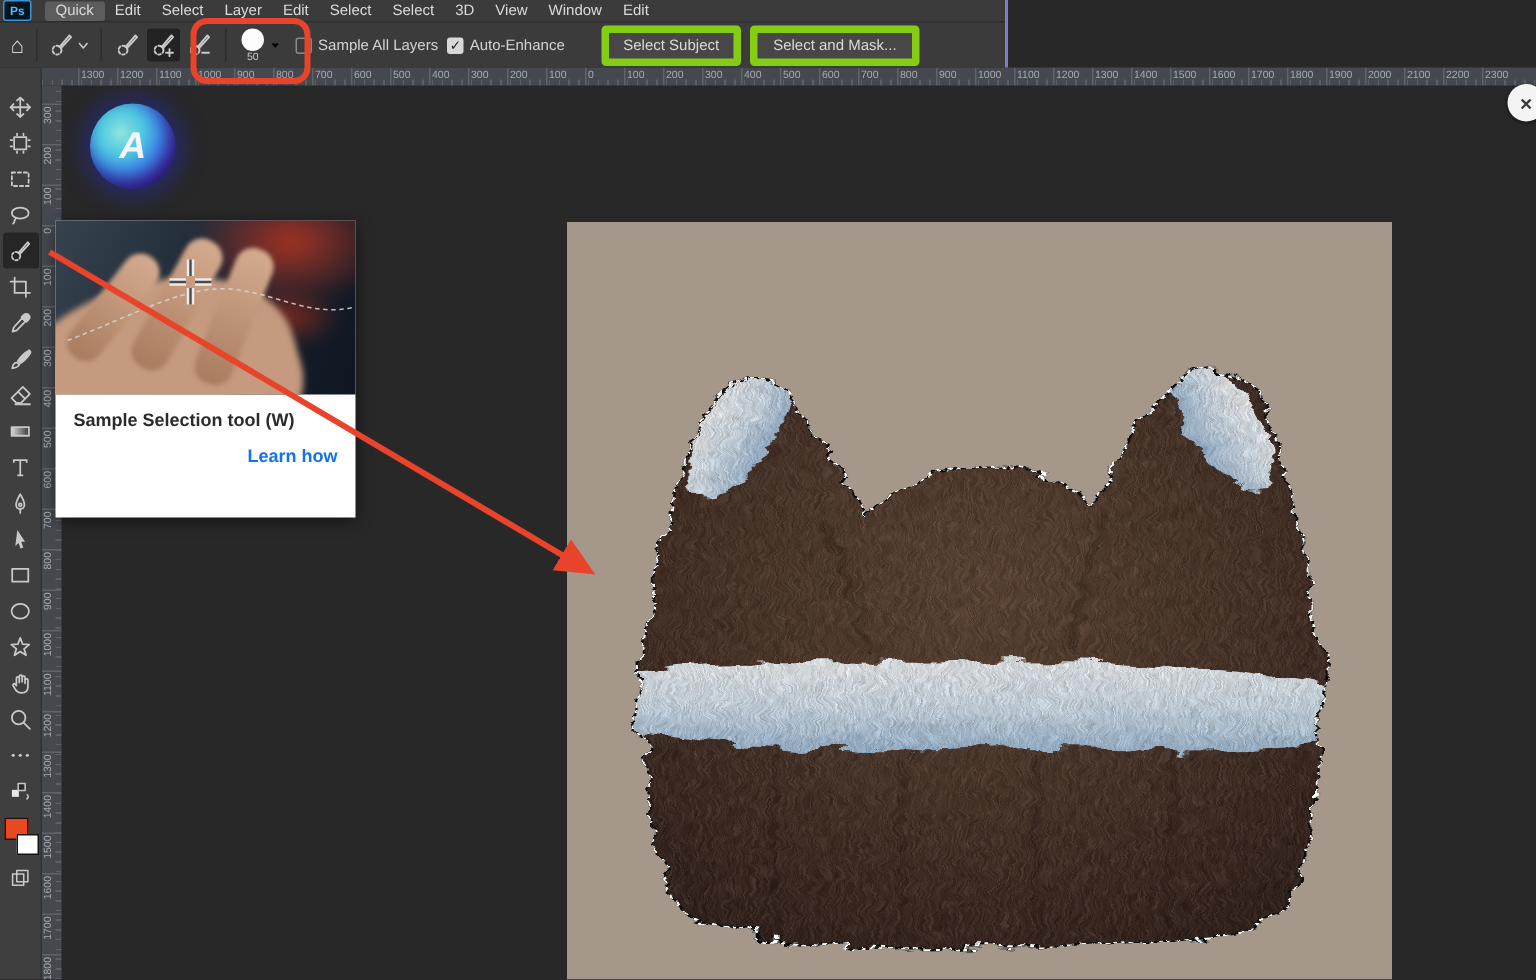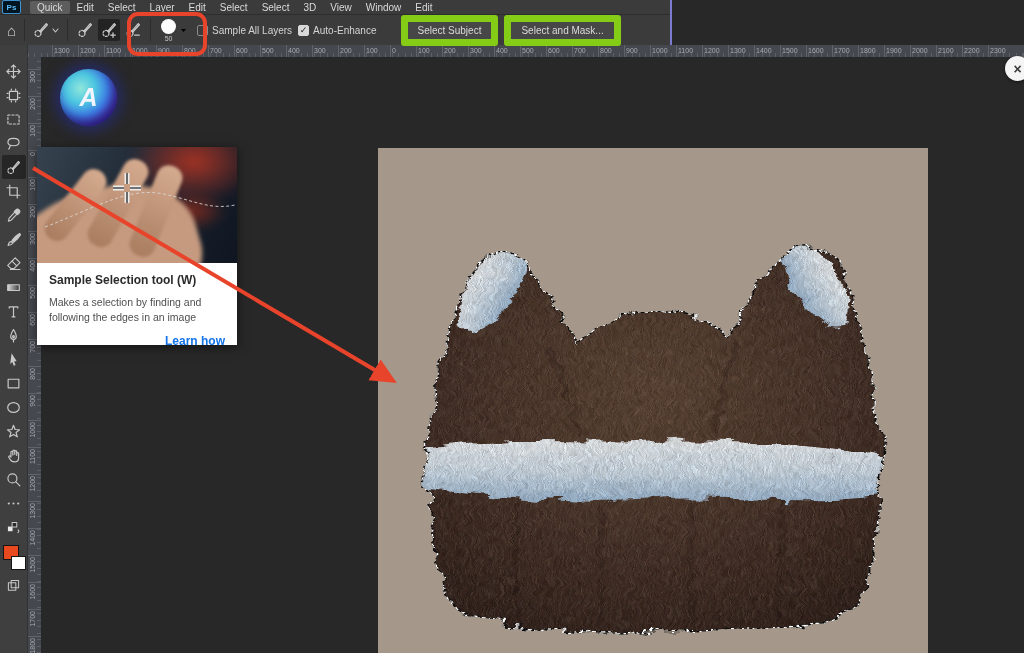--- a/index.html
+++ b/index.html
@@ -23,21 +23,21 @@
   .mode-btn{width:22px;height:22px;display:flex;align-items:center;justify-content:center;border-radius:2px}
   .mode-btn.active{background:#232323}
   .brush-size{display:flex;align-items:center;gap:4px;padding:0 4px}
   .brush-size .dot-col{display:flex;flex-direction:column;align-items:center}
   .brush-dot{width:15px;height:15px;border-radius:50%;background:#fdfdfd}
   .brush-val{font-size:7px;color:#c9c9c9;margin-top:1px}
   .cb-row{display:flex;align-items:center;gap:4px;color:#d4d4d4;font-size:10px;white-space:nowrap}
   .cb{width:11px;height:11px;box-sizing:border-box;border:1px solid #8b8b8b;background:#3b3b3b;
       display:flex;align-items:center;justify-content:center;font-size:9px;color:#222;border-radius:2px}
   .cb.checked{background:#d8d8d8;border-color:#d8d8d8}
-  .btn{background:#474747;border:7px solid #84cc16;color:#dadada;font-size:10px;
+  .btn{background:#474747;border:5px solid #84cc16;color:#dadada;font-size:10px;
        padding:3px 10px;border-radius:3px;white-space:nowrap}
   .red-ring{position:absolute;left:127px;top:12px;width:72px;height:36px;border:4px solid #e8432b;
             border-radius:11px;z-index:60;pointer-events:none}
 
   
   .h-ruler{position:absolute;left:28px;top:45px;width:996px;height:12px;background:#45484e;
            border-bottom:1px solid #25272b;overflow:hidden;z-index:5}
   .h-ruler .minor{position:absolute;left:0;right:0;bottom:0;height:4px;
            background:repeating-linear-gradient(90deg,#5b5f66 0 1px,transparent 1px 6.5px)}
   .h-label{position:absolute;top:2px;font-size:7px;color:#a6abb3;white-space:nowrap}
@@ -520,21 +520,20 @@
     <svg width="200" height="116" viewBox="0 0 200 116" style="position:absolute;left:0;top:0">
       <path d="M8 80 C55 62 88 42 120 46 C150 50 170 64 198 58" fill="none" stroke="#d8d8d8" stroke-width="1" stroke-dasharray="3 2.4" opacity="0.85"></path>
       <g>
         <path d="M90 26 v11 M90 45 v11 M76 41 h11 M93 41 h11" stroke="#ececec" stroke-width="5" fill="none"></path>
         <path d="M90 26 v11 M90 45 v11 M76 41 h11 M93 41 h11" stroke="#4a4a4a" stroke-width="1.6" fill="none"></path>
       </g>
     </svg>
   </div>
   <div class="card-text">
     <div class="card-title">Sample Selection tool (W)</div>
-    <div class="card-body">Makes a selection by finding and following the edges in an image</div>
     <div class="card-link" id="learn-link" style="color: rgb(20, 115, 230);">Learn how</div>
   </div>
 </div>
 
 <svg class="arrow-overlay">
   <defs>
     <marker id="ah" markerWidth="7" markerHeight="7" refX="4.5" refY="3" orient="auto">
       <path d="M0 0 L6.5 3 L0 6 Z" fill="#e8432b"></path>
     </marker>
   </defs>

